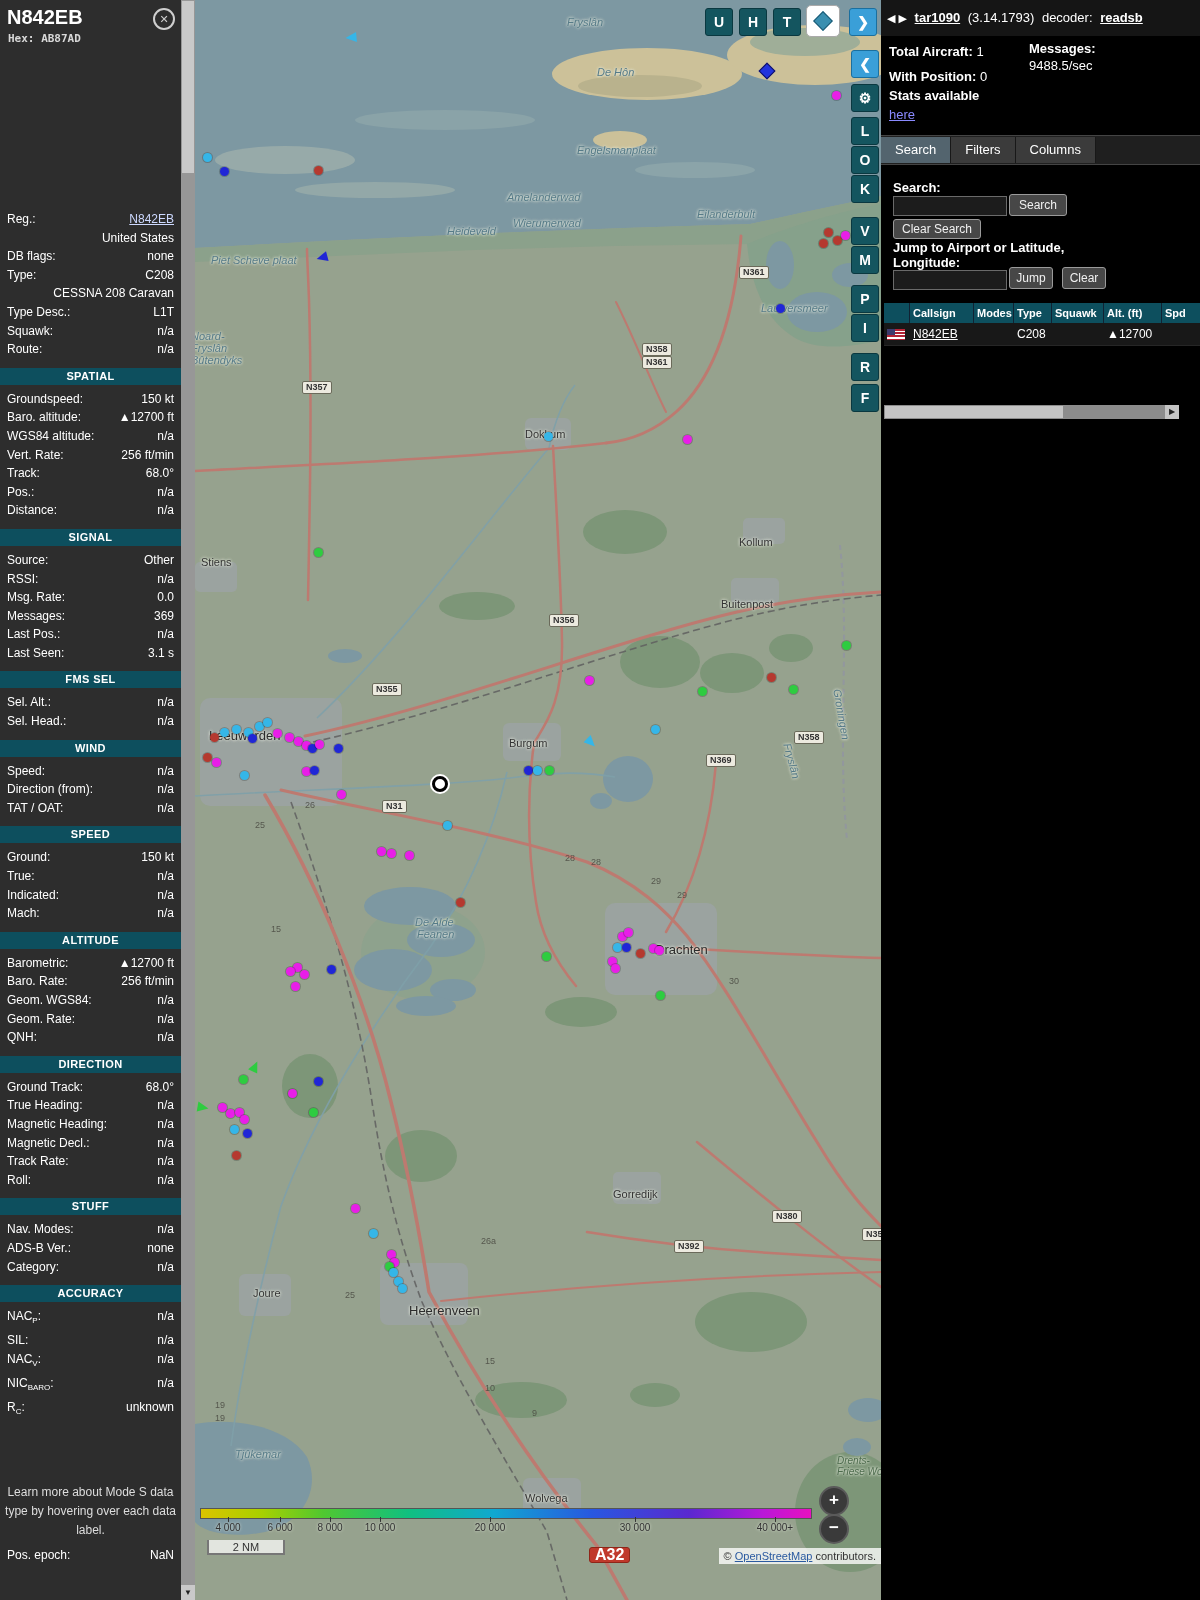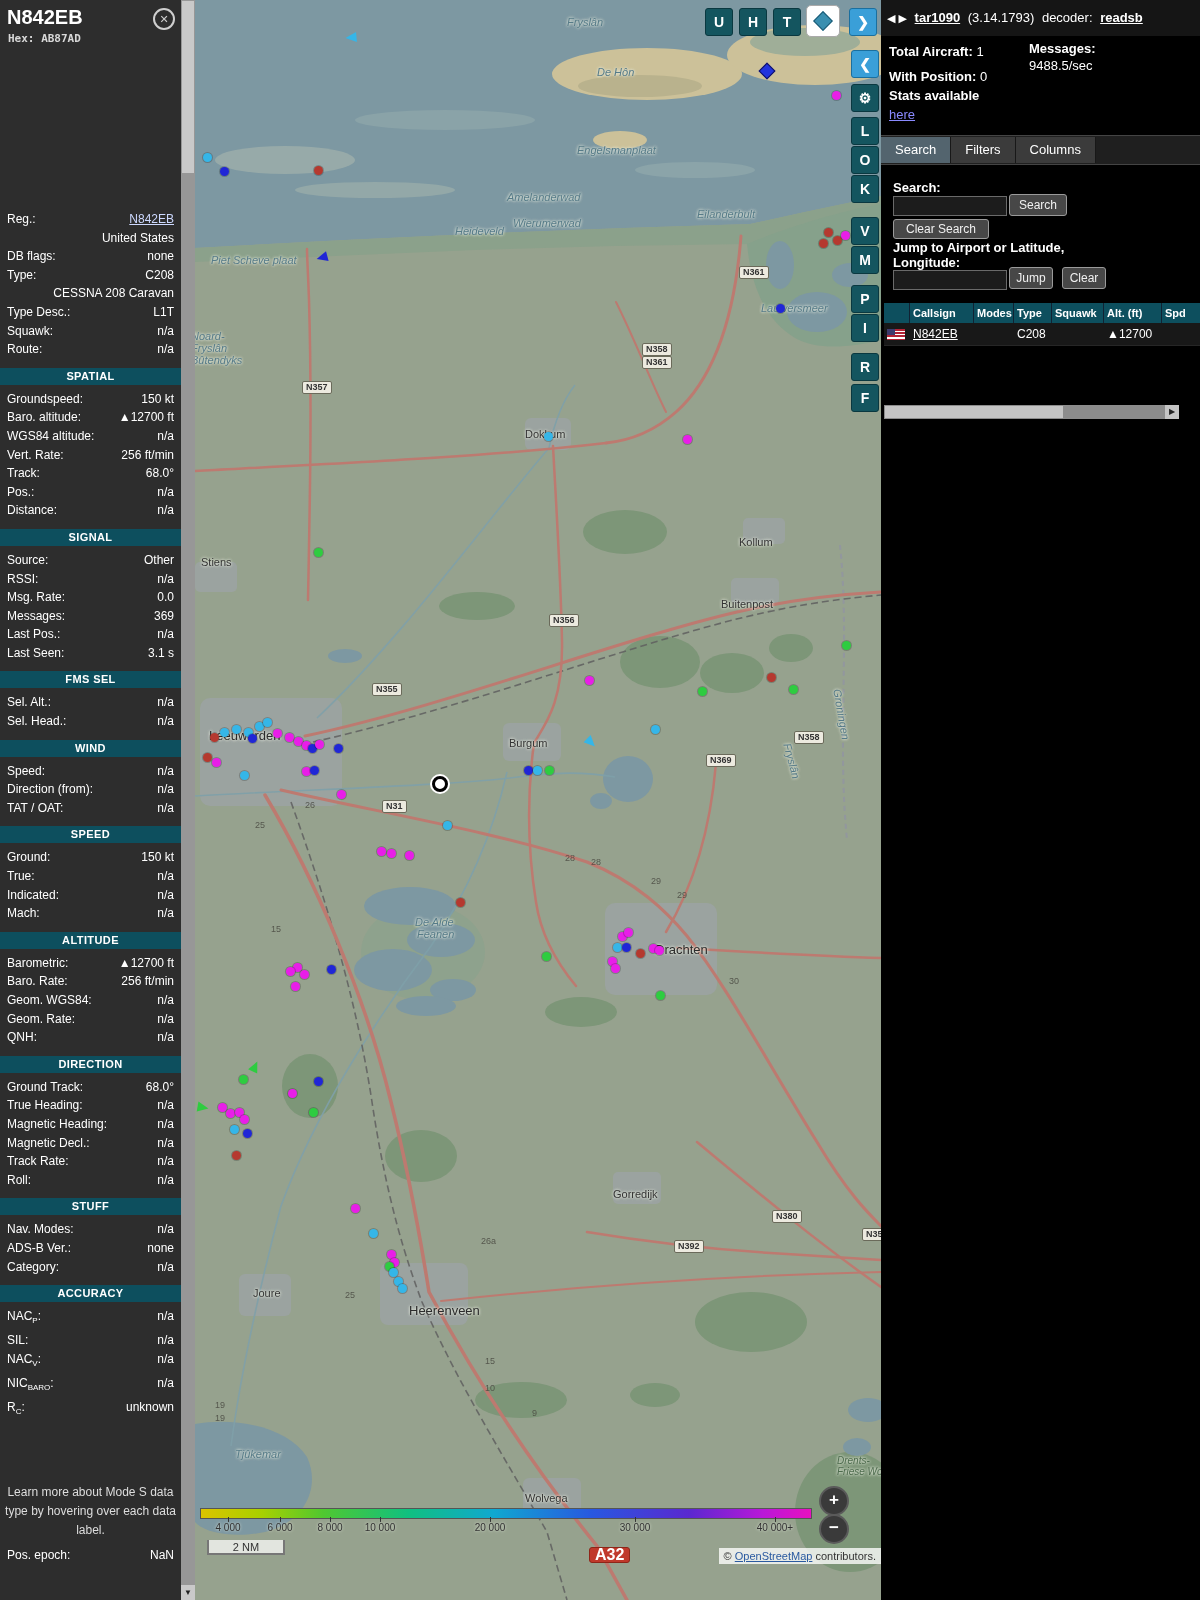--- a/index.html
+++ b/index.html
@@ -419,21 +419,21 @@
       </g>
     </svg>
 
     <div id="map-labels">
         <div class="mlbl water" style="left: 372px; top: 16px;">Fryslân</div>
         <div class="mlbl water" style="left: 402px; top: 66px;">De Hôn</div>
         <div class="mlbl water" style="left: 382px; top: 144px;">Engelsmanplaat</div>
         <div class="mlbl water" style="left: 312px; top: 191px;">Amelanderwad</div>
         <div class="mlbl water" style="left: 318px; top: 217px;">Wierumerwad</div>
         <div class="mlbl water" style="left: 502px; top: 208px;">Eilanderbult</div>
-        <div class="mlbl water" style="left: 260px; top: 225px;">Heideveld</div>
+        <div class="mlbl water" style="left: 252px; top: 225px;">Heideveld</div>
         <div class="mlbl water" style="left: 16px; top: 254px;">Piet Scheve plaat</div>
         <div class="mlbl water" style="left: 566px; top: 302px;">Lauwersmeer</div>
         <div class="mlbl water" style="left: -4px; top: 330px;">Noard-</div>
         <div class="mlbl water" style="left: -4px; top: 342px;">Fryslân</div>
         <div class="mlbl water" style="left: -4px; top: 354px;">Bûtendyks</div>
         <div class="mlbl water" style="left: 220px; top: 916px;">De Alde</div>
         <div class="mlbl water" style="left: 222px; top: 928px;">Feanen</div>
         <div class="mlbl water" style="left: 40px; top: 1448px;">Tjûkemar</div>
         <div class="mlbl water" style="left: 598px; top: 742px; transform: rotate(75deg);">Fryslân</div>
         <div class="mlbl water" style="left: 648px; top: 688px; transform: rotate(80deg);">Groningen</div>
@@ -643,21 +643,21 @@
 
     <div class="rp-tabs" id="rp-tabs">
         <div class="tab active">Search</div>
         <div class="tab">Filters</div>
         <div class="tab">Columns</div>
       </div>
 
     <div class="rp-label" style="top:180px;">Search:</div>
     <input class="rp-input" style="top: 196px;">
     <button class="rp-btn" style="left:128px;top:194px;width:58px;">Search</button>
-    <button class="rp-btn" style="left:12px;top:219px;width:96px;height:20px;">Clear Search</button>
+    <button class="rp-btn" style="left:12px;top:219px;width:88px;height:20px;">Clear Search</button>
     <div class="rp-label" style="top:240px;">Jump to Airport or Latitude,</div>
     <div class="rp-label" style="top:255px;">Longitude:</div>
     <input class="rp-input" style="top: 270px;">
     <button class="rp-btn" style="left:128px;top:267px;width:44px;">Jump</button>
     <button class="rp-btn" style="left:181px;top:267px;width:44px;">Clear</button>
 
     <div class="rp-table">
       <div class="trh" id="rp-thead">
           <div class="th" style="width: 26px;"></div>
           <div class="th" style="width: 64px;">Callsign</div>

